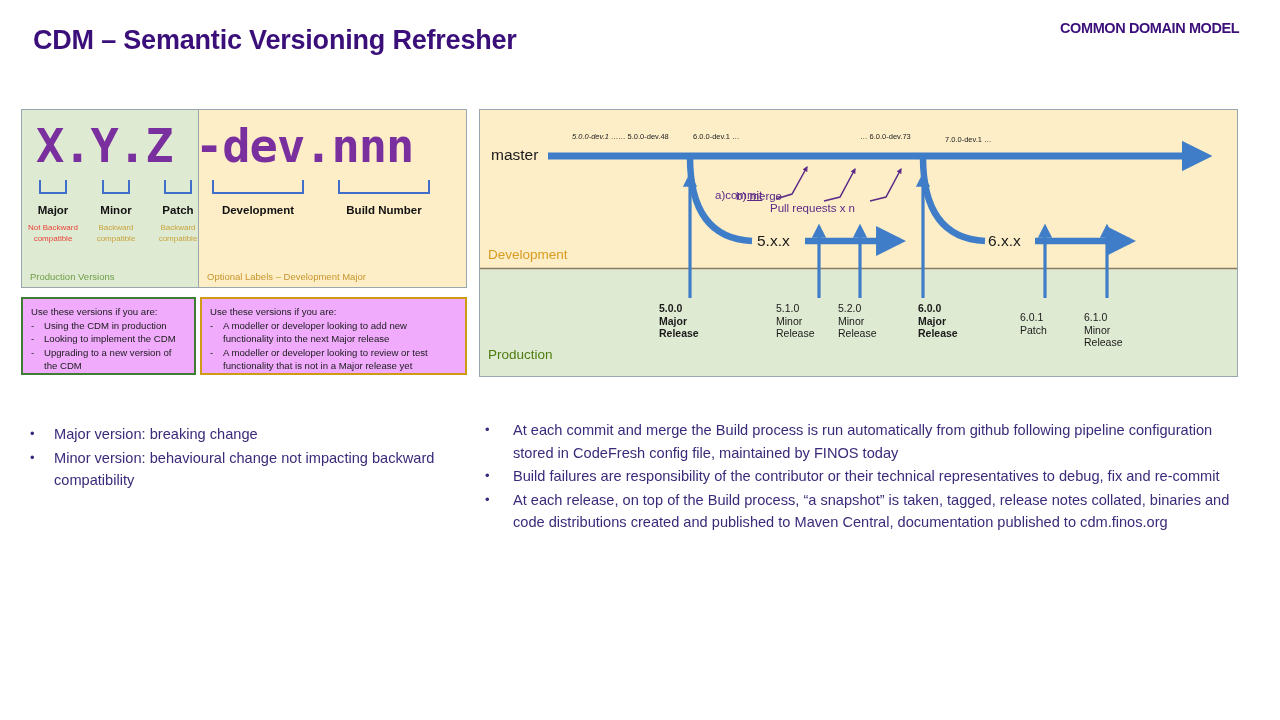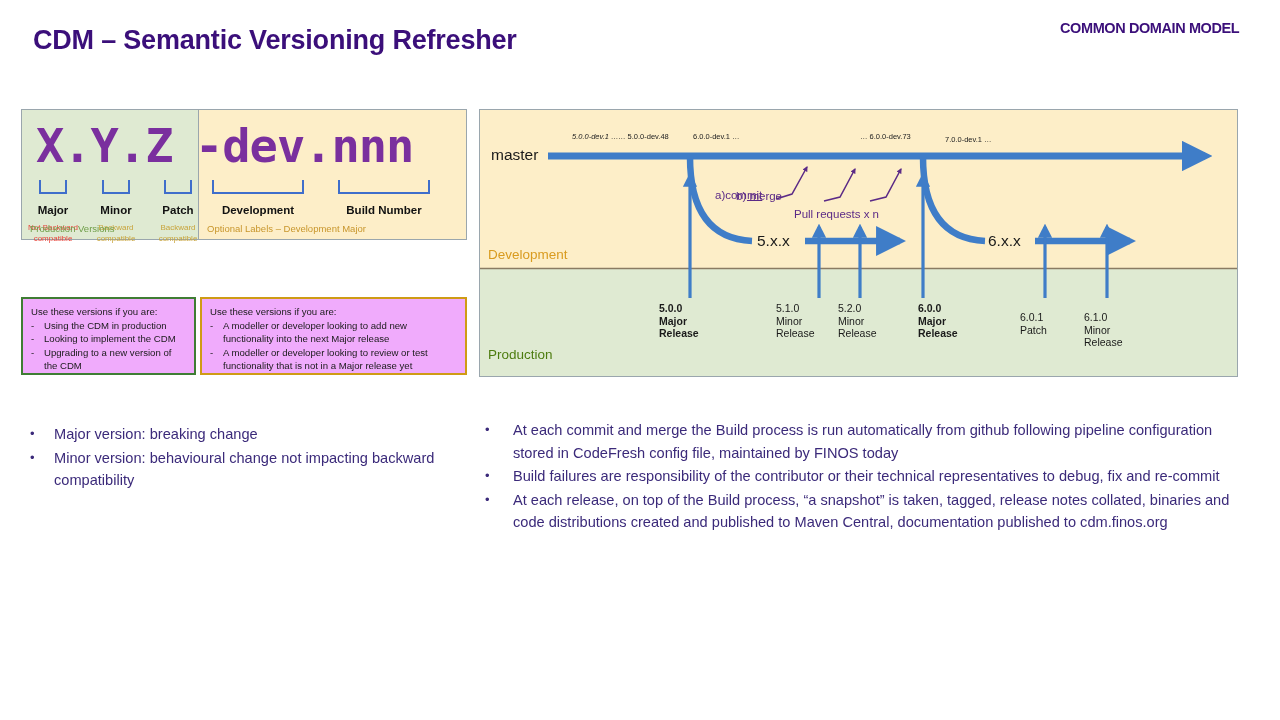--- a/index.html
+++ b/index.html
@@ -27,21 +27,21 @@
     font-family:"Liberation Sans", sans-serif;
   }
   #cdm-logo .logo-sub {
     font-size:14.5px; font-weight:bold; color:#3b0f7a;
     letter-spacing:-0.4px; margin-top:6px; white-space:nowrap;
   }
 
   
   #version-anatomy {
     position:absolute; left:21px; top:109px;
-    width:446px; height:131px;
+    width:446px; height:179px;
     border:1px solid #9aa6ad;
     display:flex;
   }
   #prod-panel { width:176px; background:#dfead2; position:relative; }
   #panel-divider { width:1px; background:#9aa6ad; }
   #dev-panel { flex:1; background:#fdeec8; position:relative; }
 
   .bigver {
     position:absolute; top:8px;
     font-family:"DejaVu Sans Mono","Liberation Mono",monospace;
@@ -255,21 +255,21 @@
   <div class="dev-tag" style="left:138px; top:22px;">… 5.0.0-dev.48</div>
   <div class="dev-tag" style="left:213px; top:22px;">6.0.0-dev.1 …</div>
   <div class="dev-tag" style="left:380px; top:22px;">… 6.0.0-dev.73</div>
   <div class="dev-tag" style="left:465px; top:25px;">7.0.0-dev.1 …</div>
 
   <div class="branch-name" style="left:277px; top:122px;">5.x.x</div>
   <div class="branch-name" style="left:508px; top:122px;">6.x.x</div>
 
   <div class="annot" style="left:256px; top:59px;margin-top:21px;">b) merge</div>
   <div class="annot" id="annot-commit" style="left:235px; top:79px;">a)com<u>mit</u></div>
-  <div class="annot" style="left:290px; top:98px;margin-left:24px;">Pull requests x n</div>
+  <div class="annot" style="left:290px; top:92px;">Pull requests x n</div>
 
   <div class="zone-label" id="zone-dev">Development</div>
   <div class="zone-label" id="zone-prod">Production</div>
 
   <div class="release-label major" style="left:179px; top:192px;">
     <div>5.0.0</div>
     <div>Major</div>
     <div>Release</div>
   </div>
   <div class="release-label" style="left:296px; top:192px;">

